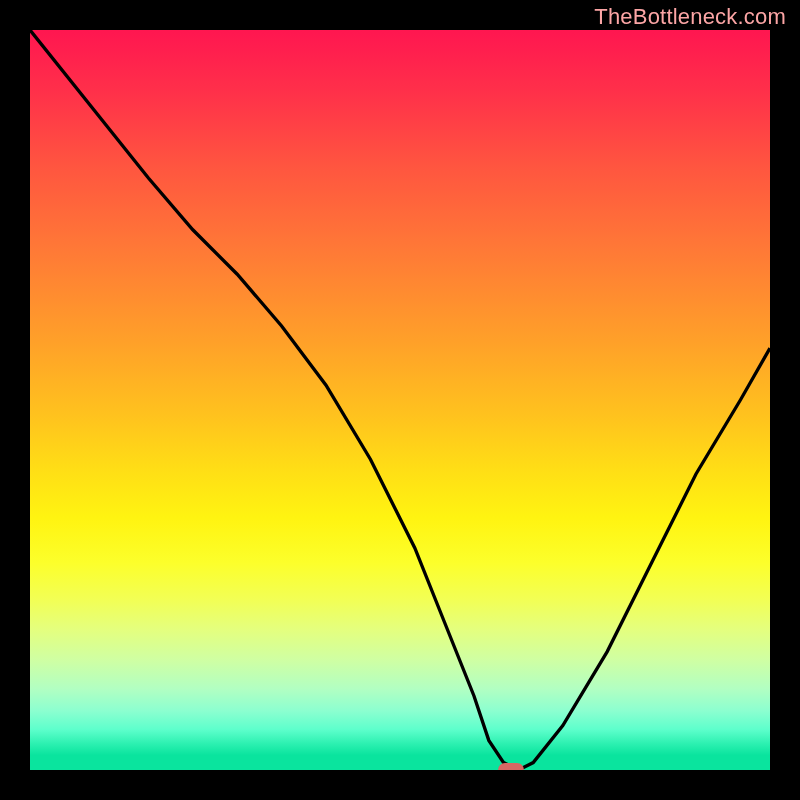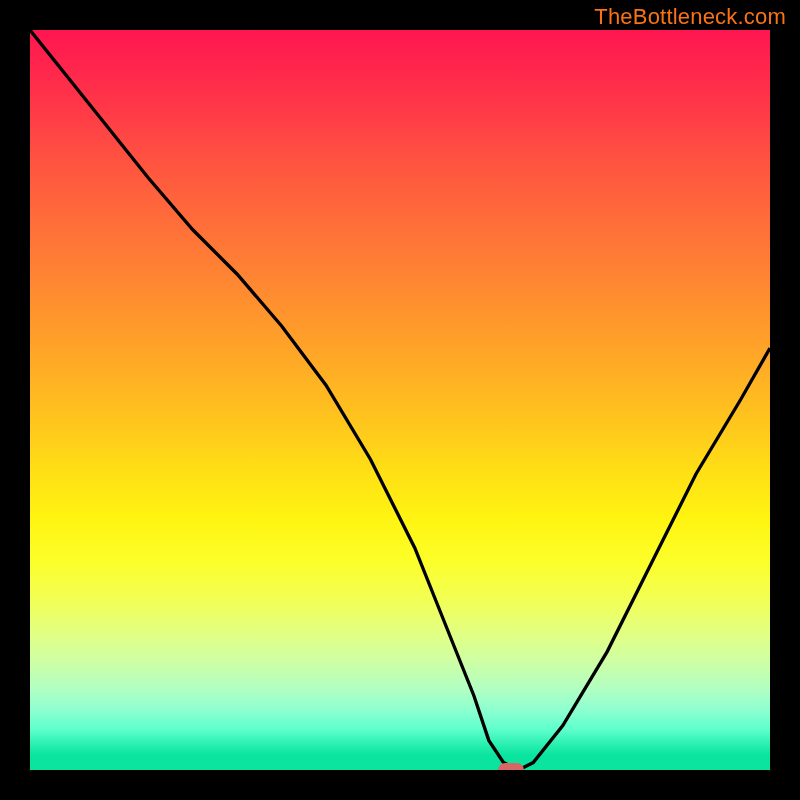--- a/index.html
+++ b/index.html
@@ -8,21 +8,21 @@
     height: 800px;
     background: #000;
     position: relative;
     font-family: Arial, sans-serif;
     overflow: hidden;
   }
   .watermark {
     position: absolute;
     top: 4px;
     right: 14px;
-    color: #f97316;
+    color: #fca5a5;
     font-size: 22px;
     font-weight: 500;
     z-index: 10;
     letter-spacing: 0.2px;
   }
   .plot-area {
     position: absolute;
     left: 30px;
     top: 30px;
     width: 740px;

